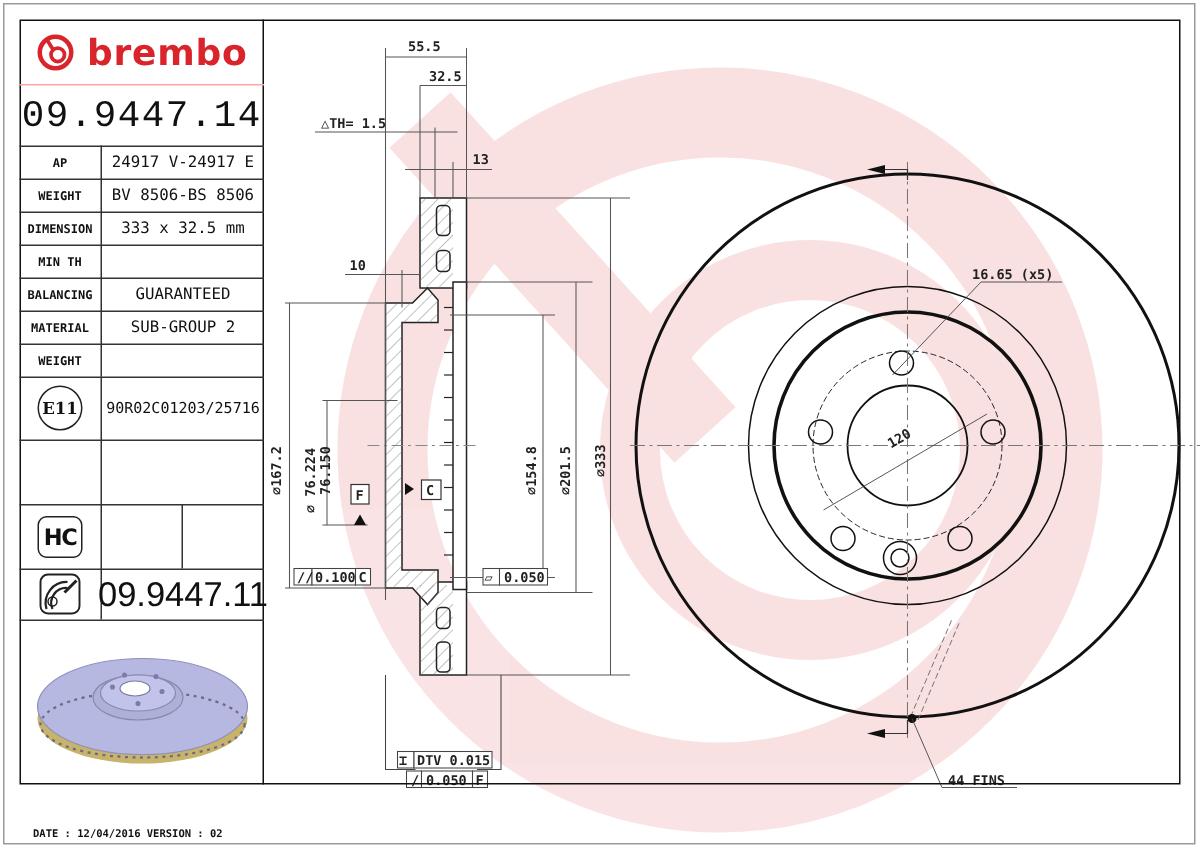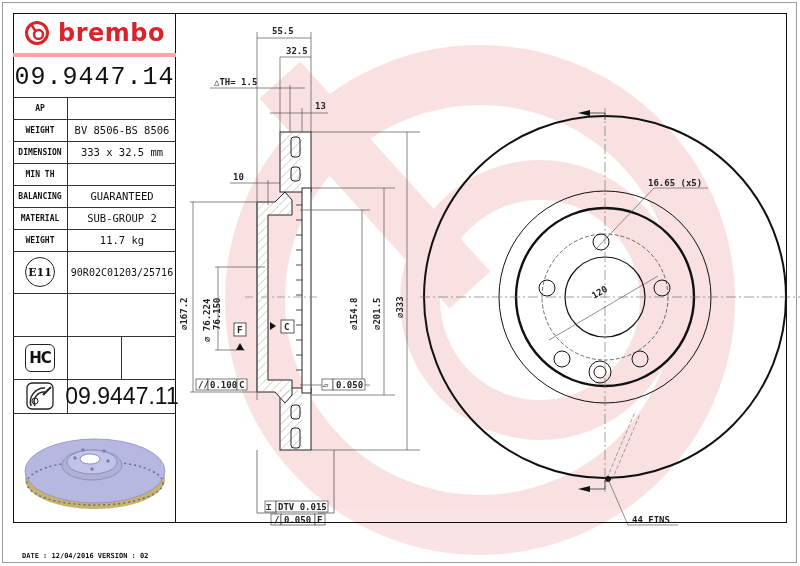--- a/index.html
+++ b/index.html
@@ -4,21 +4,21 @@
 <style>
   html, body { margin:0; padding:0; }
   body { width:800px; height:566px; background:#ffffff; position:relative; overflow:hidden;
          font-family:"Liberation Sans", sans-serif; color:#111; }
   .outer { position:absolute; left:2px; top:2px; width:795px; height:561px; border:1px solid #9a9a9a; box-sizing:border-box; }
   .frame { position:absolute; left:13px; top:13px; width:774px; height:510px; border:1px solid #111; box-sizing:border-box; }
   .left-panel { position:absolute; left:13px; top:13px; width:163px; height:510px; border-right:1px solid #111; box-sizing:border-box; }
   .cell { position:absolute; box-sizing:border-box; display:flex; align-items:center; justify-content:center; }
   .hline { position:absolute; height:1px; background:#333; }
   .vline { position:absolute; width:1px; background:#333; }
-  .logo-row { left:0; top:0; width:163px; height:44px; border-bottom:4px solid #fca5a5; }
+  .logo-row { left:0; top:0; width:163px; height:44px; border-bottom:1px solid #fca5a5; }
   .logo-text { font-family:"DejaVu Sans", sans-serif; font-weight:bold; color:#d9242b; font-size:24px; letter-spacing:0.5px; margin-left:8px; }
   .partno { left:0; top:44px; width:163px; height:40px; font-family:"Liberation Mono", monospace; font-size:25px; letter-spacing:1px; }
   .spec-label { font-family:"DejaVu Sans Mono", monospace; font-weight:bold; font-size:8px; }
   .spec-value { font-family:"DejaVu Sans Mono", monospace; font-size:10.5px; }
   .small-mono { font-family:"DejaVu Sans Mono", monospace; font-size:10px; }
   .drawing { position:absolute; left:0; top:0; width:800px; height:566px; }
   .footer { position:absolute; left:22px; top:556px; font-family:"DejaVu Sans Mono", monospace; font-weight:bold; font-size:7px; transform:translateY(-50%); }
   .dim { font-family:"DejaVu Sans Mono", monospace; font-size:9px; fill:#222; font-weight:bold; }
 </style>
 </head>
@@ -209,20 +209,21 @@
       <line x1="7" y1="4" x2="12" y2="12" stroke="#d9242b" stroke-width="2.5"></line>
     </svg>
     <span class="logo-text">brembo</span>
   </div>
   <div class="cell partno">09.9447.14</div>
 
   <div class="hline" style="left:0;top:84px;width:163px;"></div>
   <div class="vline" style="left:54px;top:84px;height:154px;"></div>
 
   <div class="cell spec-label" style="left:0;top:84px;width:54px;height:22px;">AP</div>
+  <div class="cell spec-value" style="left:55px;top:84px;width:108px;height:22px;">24917 V-24917 E</div>
   <div class="hline" style="left:0;top:106px;width:163px;"></div>
 
   <div class="cell spec-label" style="left:0;top:106px;width:54px;height:22px;">WEIGHT</div>
   <div class="cell spec-value" style="left:55px;top:106px;width:108px;height:22px;">BV 8506-BS 8506</div>
   <div class="hline" style="left:0;top:128px;width:163px;"></div>
 
   <div class="cell spec-label" style="left:0;top:128px;width:54px;height:22px;">DIMENSION</div>
   <div class="cell spec-value" style="left:55px;top:128px;width:108px;height:22px;">333 x 32.5 mm</div>
   <div class="hline" style="left:0;top:150px;width:163px;"></div>
 
@@ -231,21 +232,20 @@
 
   <div class="cell spec-label" style="left:0;top:172px;width:54px;height:22px;">BALANCING</div>
   <div class="cell spec-value" style="left:55px;top:172px;width:108px;height:22px;">GUARANTEED</div>
   <div class="hline" style="left:0;top:194px;width:163px;"></div>
 
   <div class="cell spec-label" style="left:0;top:194px;width:54px;height:22px;">MATERIAL</div>
   <div class="cell spec-value" style="left:55px;top:194px;width:108px;height:22px;">SUB-GROUP 2</div>
   <div class="hline" style="left:0;top:216px;width:163px;"></div>
 
   <div class="cell spec-label" style="left:0;top:216px;width:54px;height:22px;">WEIGHT</div>
-  <div class="cell spec-value" style="left:55px;top:216px;width:108px;height:22px;">11.7 kg</div>
   <div class="hline" style="left:0;top:238px;width:163px;"></div>
 
   <div class="vline" style="left:54px;top:238px;height:162px;"></div>
   <div class="cell" style="left:0;top:238px;width:54px;height:42px;">
     <div style="width:28px;height:28px;border:1.3px solid #222;border-radius:50%;display:flex;align-items:center;justify-content:center;font-family:'DejaVu Serif',serif;font-weight:bold;font-size:11px;">E11</div>
   </div>
   <div class="cell" style="left:55px;top:238px;width:108px;height:42px;flex-direction:row;">
     <span class="small-mono">90R</span>
     <span class="small-mono">02C01203/25716</span>
   </div>

